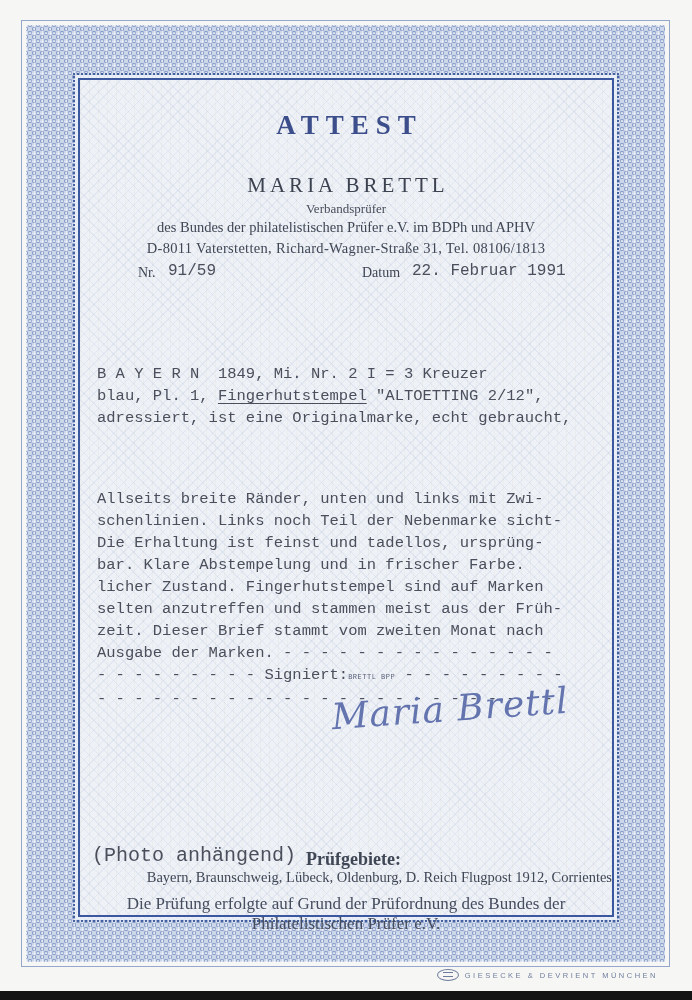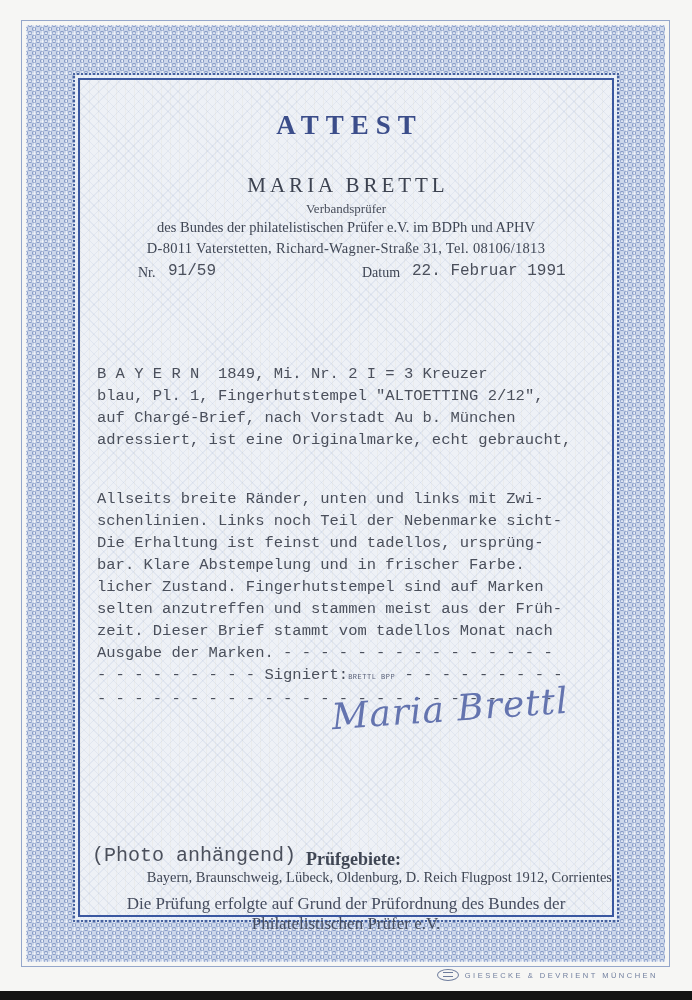--- a/index.html
+++ b/index.html
@@ -55,21 +55,21 @@
   .addr{position:absolute;top:160px;left:0;width:100%;text-align:center;font-size:14.5px;letter-spacing:.3px;color:#3f4654;}
   .meta-row{position:absolute;top:182px;left:0;width:100%;height:22px;font-size:14px;color:#4a5063;}
   .nr-label{position:absolute;left:58px;top:3px;}
   .nr-value{position:absolute;left:88px;top:0;font-size:16px;}
   .datum-label{position:absolute;left:282px;top:3px;}
   .datum-value{position:absolute;left:332px;top:0;font-size:16px;}
   .para{position:absolute;left:17px;right:10px;font-size:15.5px;line-height:22px;}
   .para1{top:283px;}
   .para2{top:408px;}
   .tline{white-space:pre;}
-  .underline{text-underline-offset:3px;}
+  .underline{text-decoration:underline;text-underline-offset:3px;}
   .stamp-tiny{font-size:7px;letter-spacing:.5px;color:#5a6178;}
   .signature{
     position:absolute;top:608px;left:225px;width:290px;text-align:center;
     font-family:"DejaVu Serif",serif;font-style:italic;
     font-size:36px;color:#6474af;transform:rotate(-4deg);letter-spacing:1px;
   }
   .photo-note{position:absolute;top:764px;left:12px;font-size:20px;}
   .areas-label{position:absolute;top:769px;left:226px;font-size:18px;font-weight:600;color:#3f4654;}
   .areas{position:absolute;top:789px;left:0;width:100%;text-align:right;font-size:14.5px;color:#3f4654;}
   .disclaimer{position:absolute;top:814px;left:0;width:100%;text-align:center;font-size:17px;color:#454c5e;}
@@ -103,32 +103,31 @@
     <div class="meta-row">
       <span class="nr-label serif">Nr.</span>
       <span class="nr-value mono">91/59</span>
       <span class="datum-label serif">Datum</span>
       <span class="datum-value mono">22. Februar 1991</span>
     </div>
 
     <div class="para para1 mono">
       <div class="tline">B A Y E R N  1849, Mi. Nr. 2 I = 3 Kreuzer</div>
       <div class="tline"><span>blau, Pl. 1, </span><span class="underline">Fingerhutstempel</span><span> "ALTOETTING 2/12",</span></div>
-      <div class="tline">auf Chargé-Brief, nach Vorstadt Au b. München</div>
       <div class="tline">adressiert, ist eine Originalmarke, echt gebraucht,</div>
     </div>
 
     <div class="para para2 mono">
       <div class="tline">Allseits breite Ränder, unten und links mit Zwi-</div>
       <div class="tline">schenlinien. Links noch Teil der Nebenmarke sicht-</div>
       <div class="tline">Die Erhaltung ist feinst und tadellos, ursprüng-</div>
       <div class="tline">bar. Klare Abstempelung und in frischer Farbe.</div>
       <div class="tline">licher Zustand. Fingerhutstempel sind auf Marken</div>
       <div class="tline">selten anzutreffen und stammen meist aus der Früh-</div>
-      <div class="tline">zeit. Dieser Brief stammt vom tadellos Monat nach</div>
+      <div class="tline">zeit. Dieser Brief stammt vom zweiten Monat nach</div>
       <div class="tline">Ausgabe der Marken. - - - - - - - - - - - - - - -</div>
       <div class="tline"><span>- - - - - - - - - </span><span>Signiert:</span><span class="stamp-tiny">BRETTL BPP</span><span> - - - - - - - - -</span></div>
       <div class="tline">- - - - - - - - - - - - - - - - - - - - - - - - -</div>
     </div>
 
     <div class="signature">Maria Brettl</div>
 
     <div class="photo-note mono">(Photo anhängend)</div>
     <div class="areas-label">Prüfgebiete:</div>
     <div class="areas">Bayern, Braunschweig, Lübeck, Oldenburg, D. Reich Flugpost 1912, Corrientes</div>

